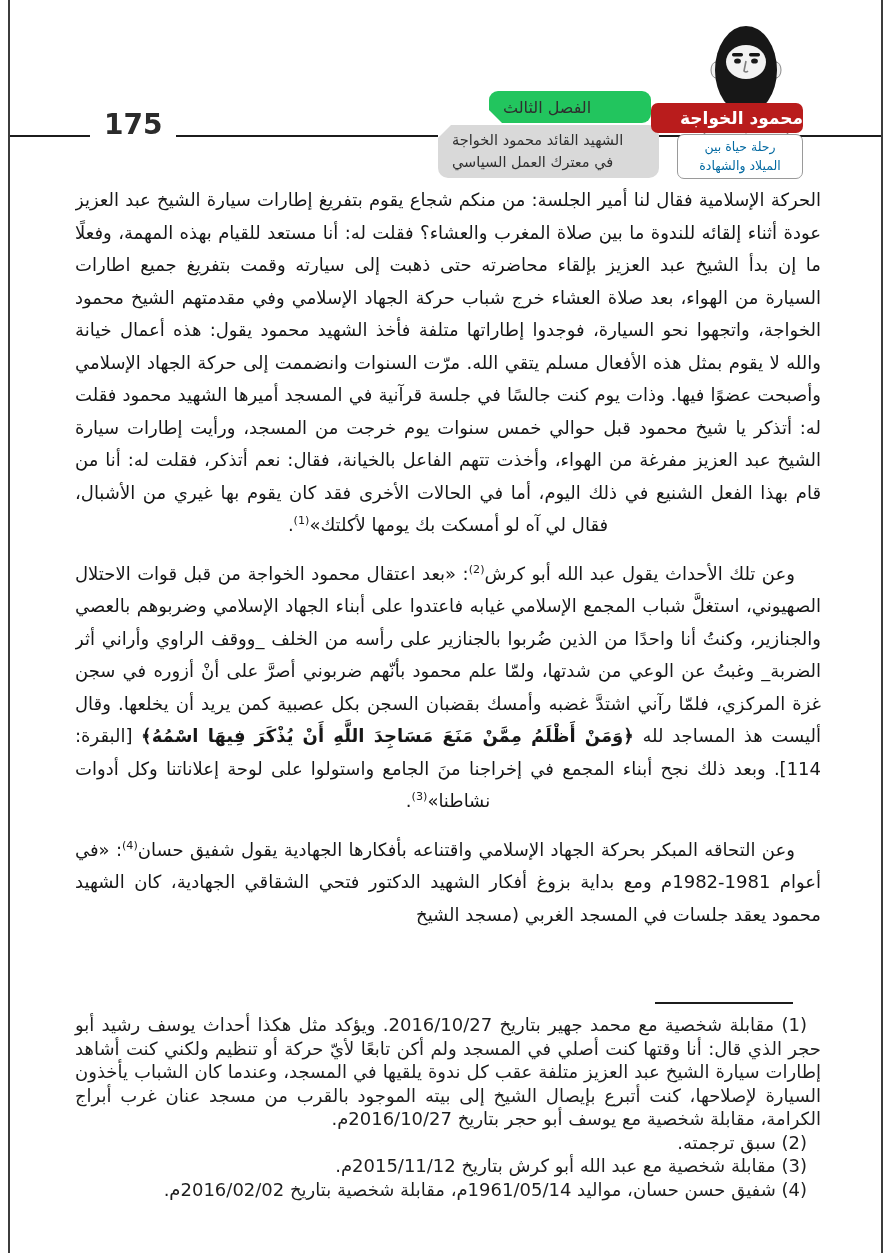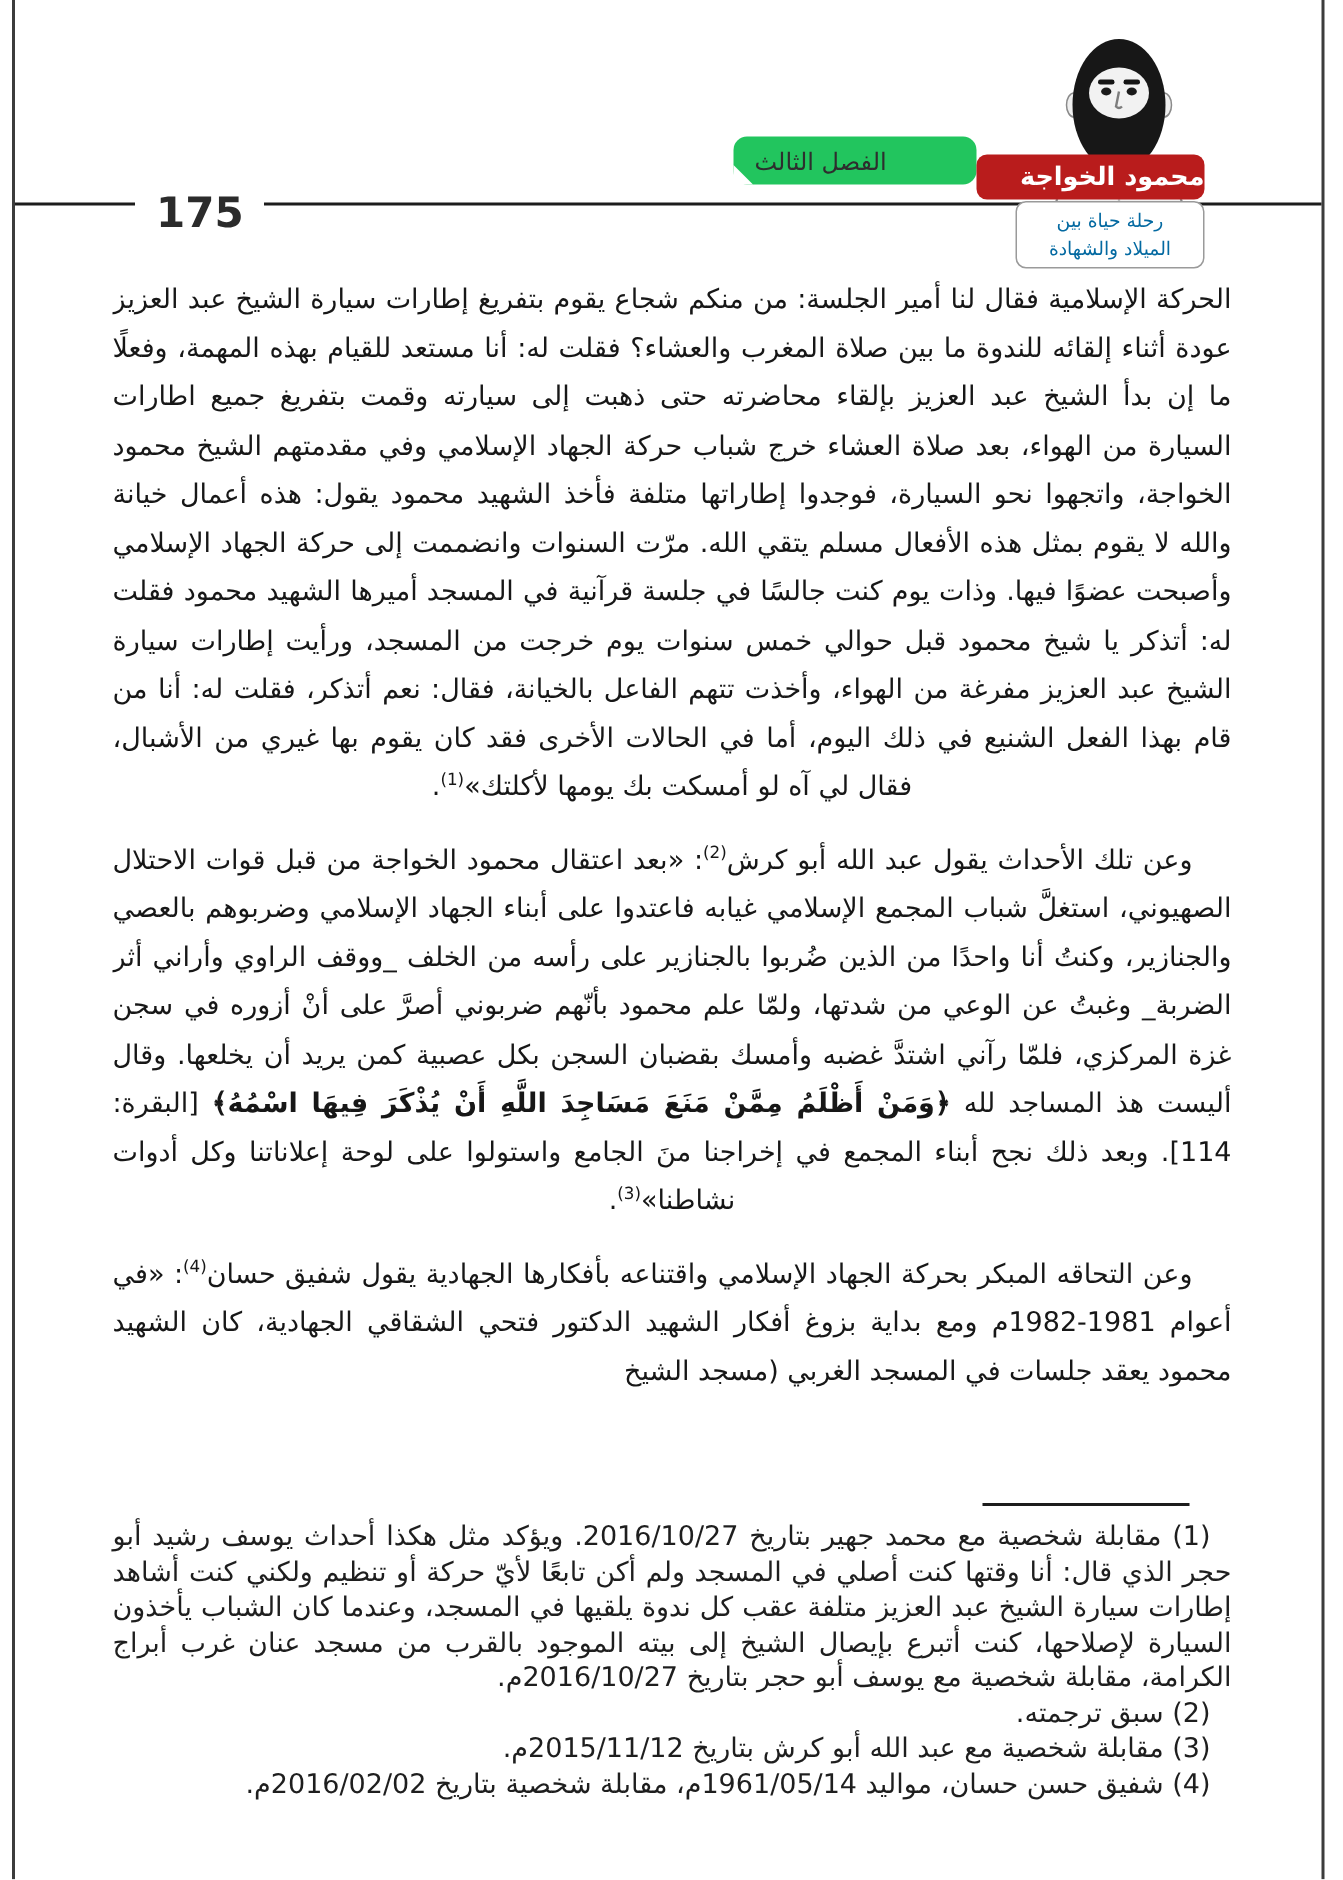--- a/index.html
+++ b/index.html
@@ -11,21 +11,21 @@
     font-family:"DejaVu Sans", sans-serif;
     overflow:hidden;
   }
   .edge { position:absolute; top:0; bottom:0; width:2px; background:#3c3c3c; }
   .edge-left { left:8px; }
   .edge-right { right:12px; }
 
   .header-rule { position:absolute; top:135px; left:10px; right:14px; height:2px; background:#1c1c1c; }
 
   .page-number {
-    position:absolute; top:125px; left:90px;
+    position:absolute; top:108px; left:90px;
     background:#ffffff; padding:0 14px;
     font-size:28px; font-weight:bold; color:#2b2b2b;
     font-family:"DejaVu Sans", sans-serif;
   }
 
   .badge-chapter {
     position:absolute; top:91px; left:489px; width:162px; height:32px;
     background:#22c55e; border-radius:9px;
     color:#2e2e2e; font-size:16px;
     display:flex; align-items:center; justify-content:flex-end;
@@ -94,20 +94,24 @@
   <div class="edge edge-right"></div>
 
   <div class="header-rule"></div>
 
   <div class="page-number">175</div>
 
   <div class="badge-chapter">
     <span>الفصل الثالث</span>
   </div>
 
+  <div class="badge-section">
+    <span>الشهيد القائد محمود الخواجة</span>
+    <span>في معترك العمل السياسي</span>
+  </div>
 
   <svg class="portrait" viewBox="0 0 112 122" xmlns="http://www.w3.org/2000/svg">
 
     <path d="M12 122 L19 98 Q38 87 56 87 Q74 87 93 98 L100 122 Z" fill="#f1f1f1" stroke="#8a8a8a" stroke-width="1.5"></path>
     <path d="M46 88 L56 101 L66 88" fill="none" stroke="#8a8a8a" stroke-width="1.5"></path>
     <line x1="56" y1="101" x2="56" y2="122" stroke="#bdbdbd" stroke-width="1.5"></line>
 
     <ellipse cx="26" cy="50" rx="5" ry="8" fill="#efefef" stroke="#8a8a8a"></ellipse>
     <ellipse cx="86" cy="50" rx="5" ry="8" fill="#efefef" stroke="#8a8a8a"></ellipse>
 

